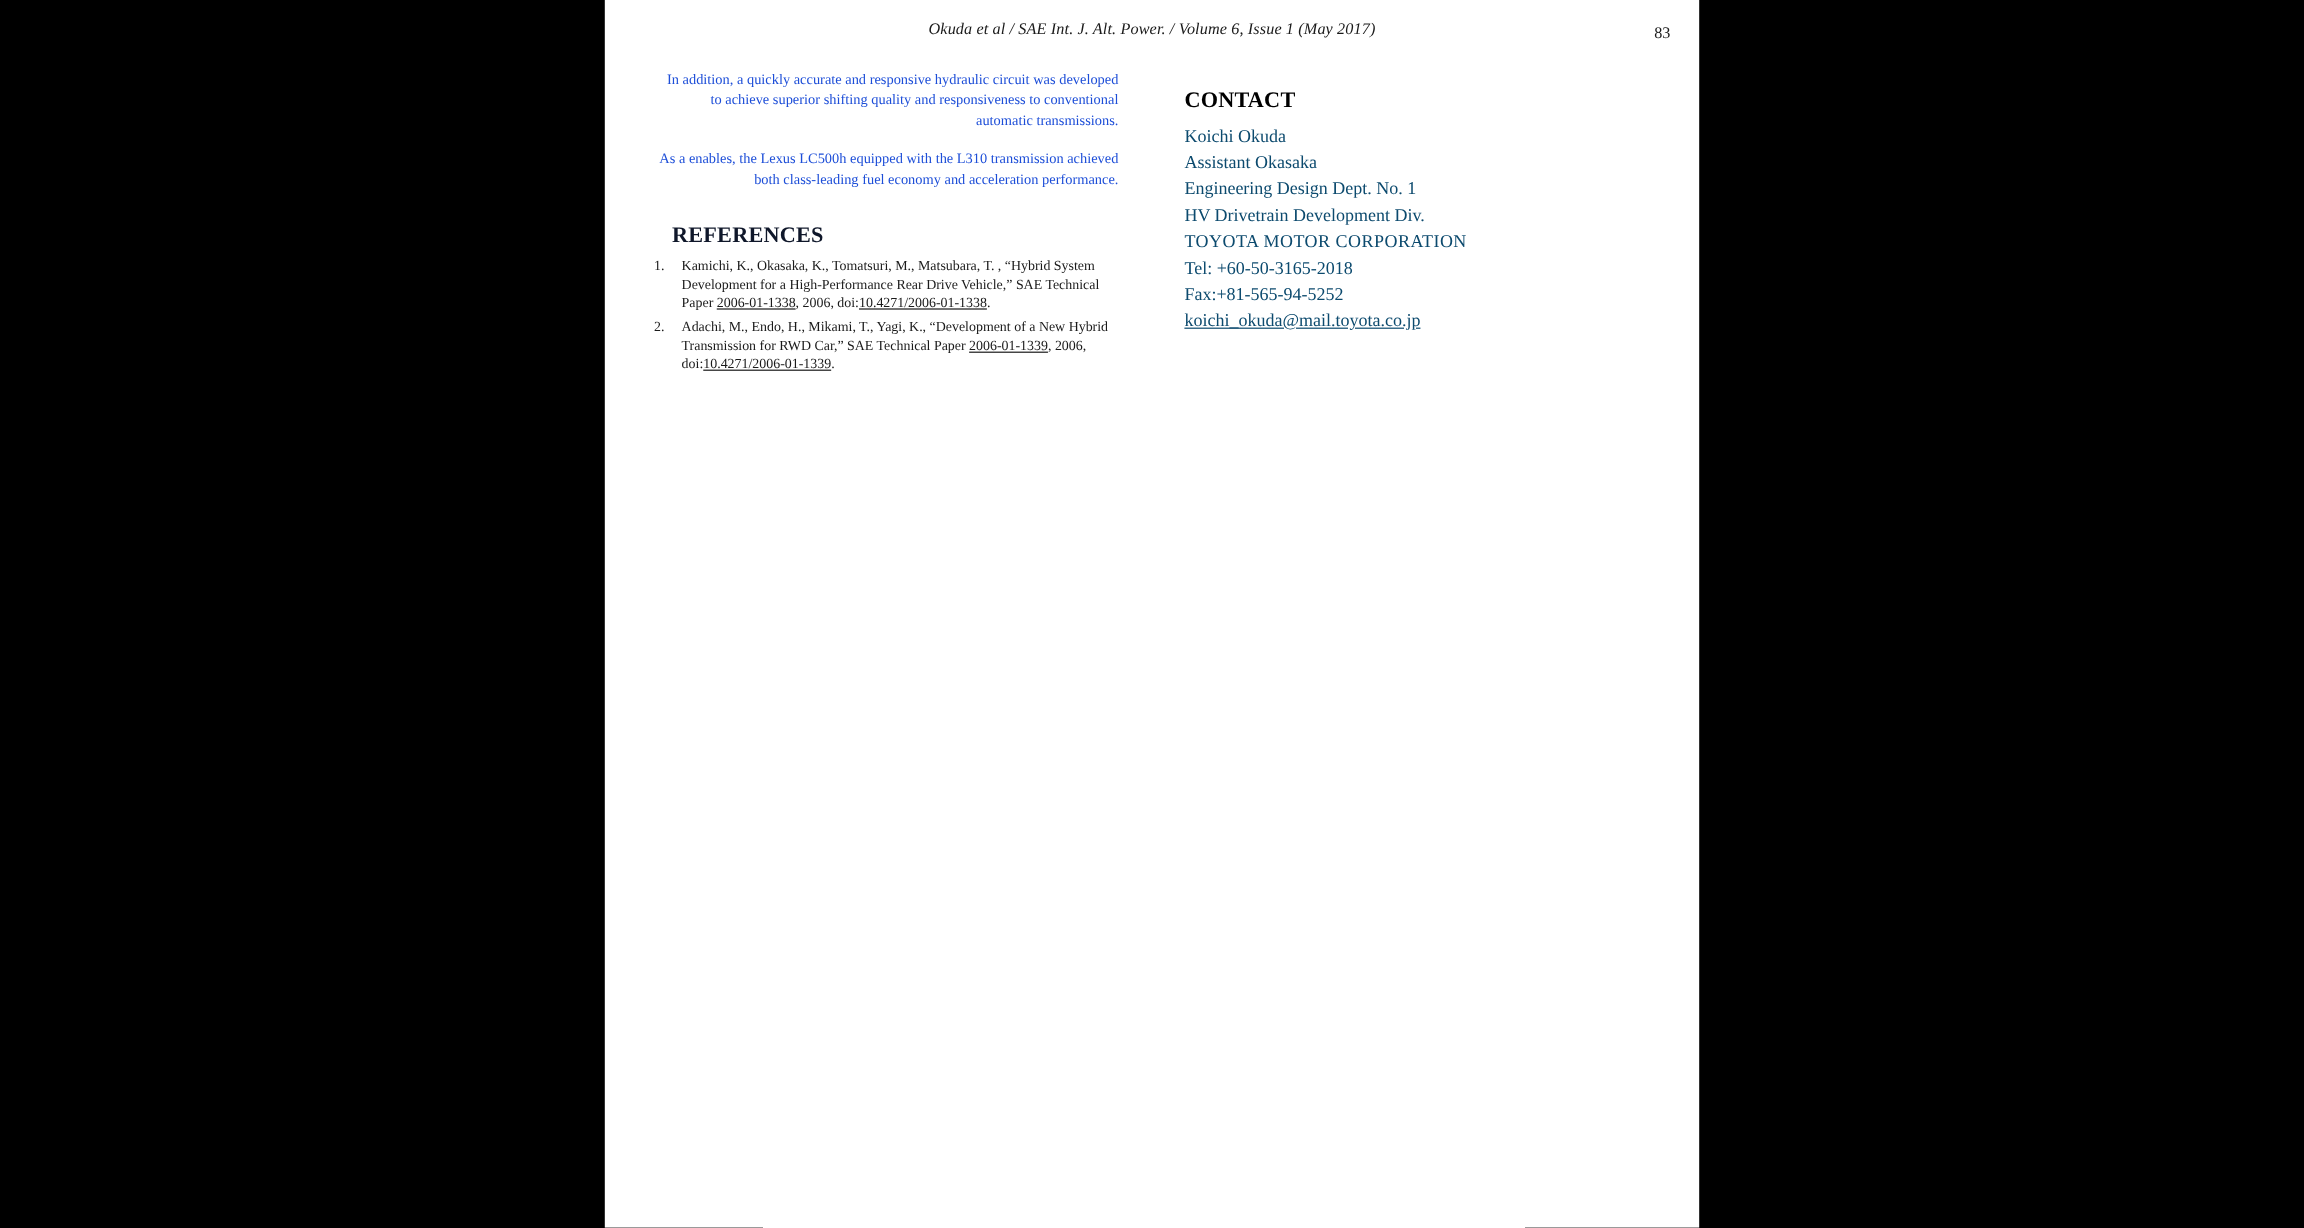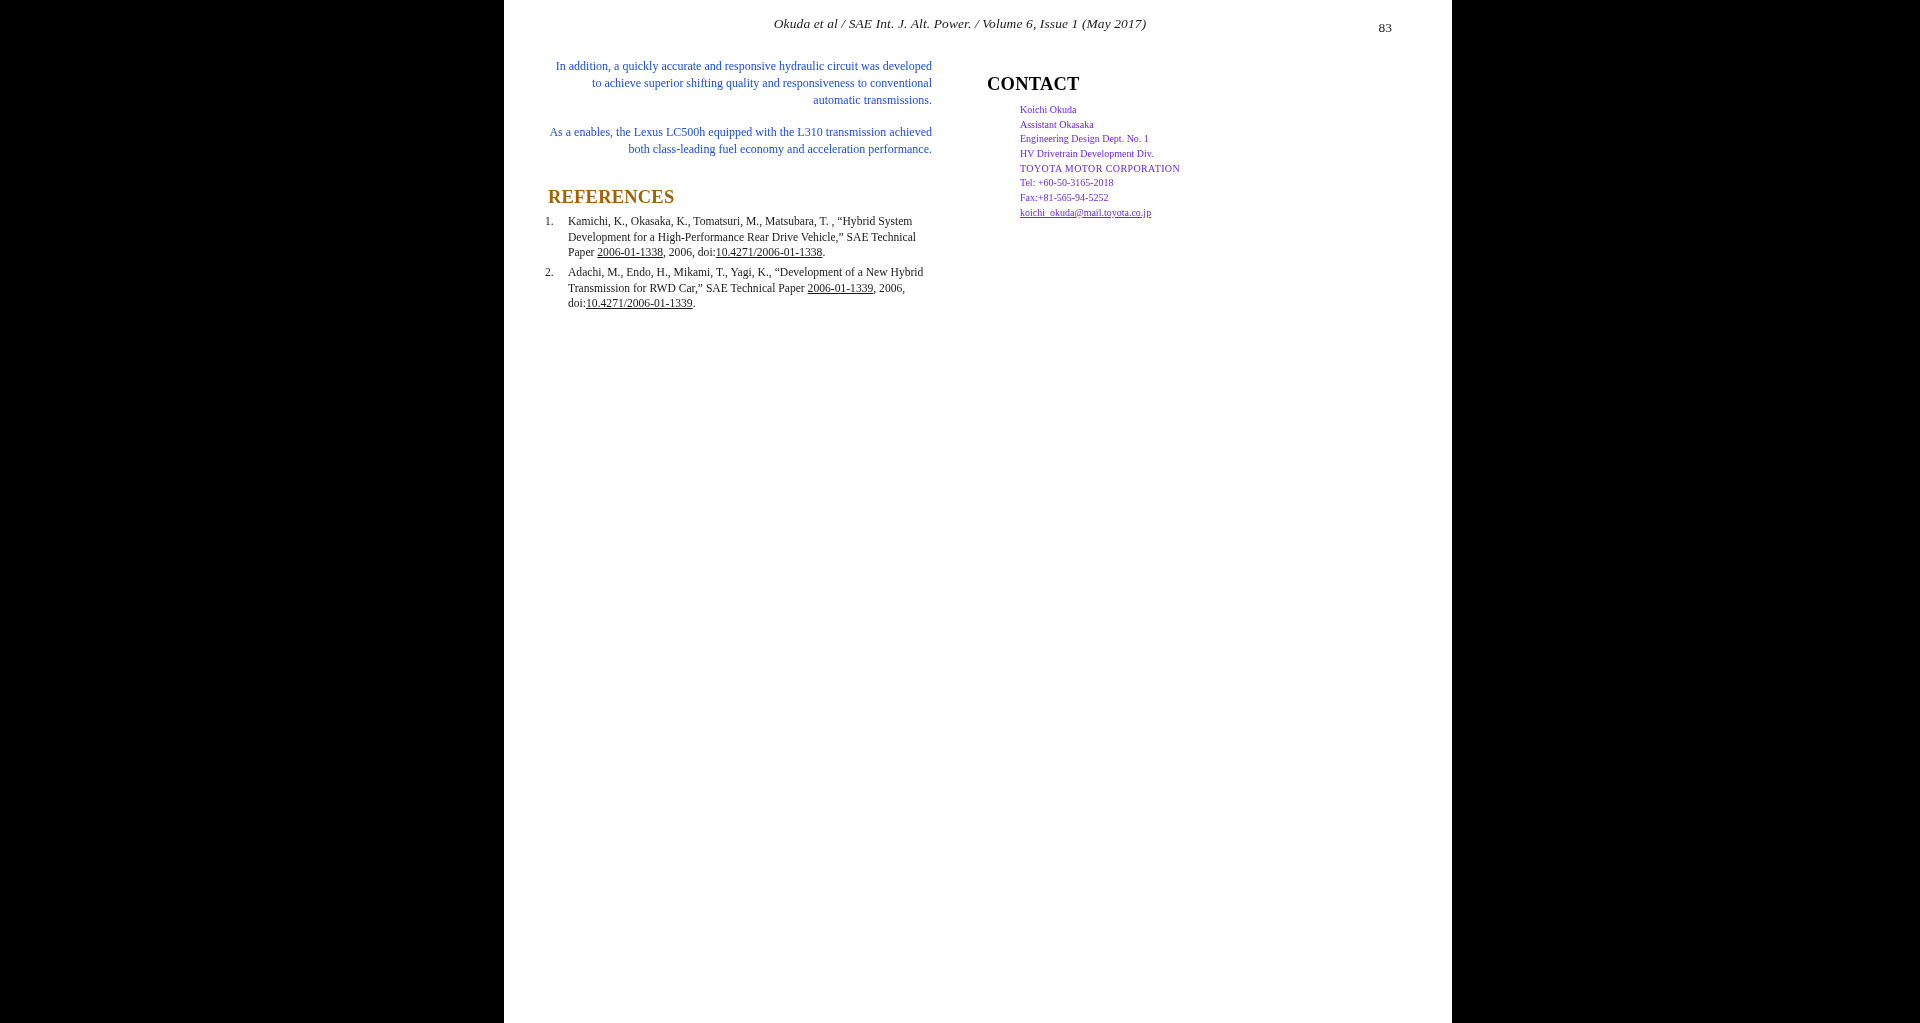--- a/index.html
+++ b/index.html
@@ -20,21 +20,20 @@
     height: 1023px;
     background: #000000;
   }
   .page {
     position: absolute;
     left: 504px;
     top: 0;
     width: 912px;
     height: 1023px;
     background: #ffffff;
-    padding-left: 36px;
   }
   .page-inner {
     position: absolute;
     left: 0; top: 0;
     width: 912px;
     height: 1023px;
   }
   
   .running-head {
     position: absolute;
@@ -74,38 +73,37 @@
     font-size: 12px;
     line-height: 1.42;
     color: #1d4ed8;
     margin: 0 0 15px 0;
     text-align: right;
   }
   .section-head {
     font-family: "Liberation Serif", serif;
     font-weight: bold;
     font-size: 18.5px;
-    color: #a16207;
+    color: #0f172a;
     letter-spacing: 0.2px;
-    margin: 29px 0 6px 3px;
+    margin: 29px 0 6px 15px;
   }
   .contact-head {
     font-family: "Liberation Serif", serif;
     font-weight: bold;
     font-size: 18.5px;
     color: #000000;
     letter-spacing: 0.2px;
     margin: 16px 0 8px 0;
   }
   .contact-line {
     font-family: "Liberation Serif", serif;
-    font-size: 10px;
+    font-size: 15px;
     line-height: 1.47;
-    color: #6d28d9;
-    margin-left: 33px;
+    color: #0c4a6e;
   }
   .contact-line.email {
     text-decoration: underline;
   }
   .ref-list {
     margin: 0;
     padding: 0;
     list-style: none;
   }
   .ref-item {

